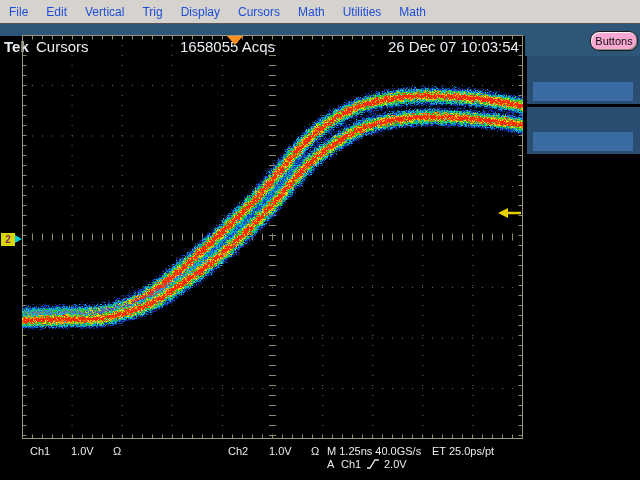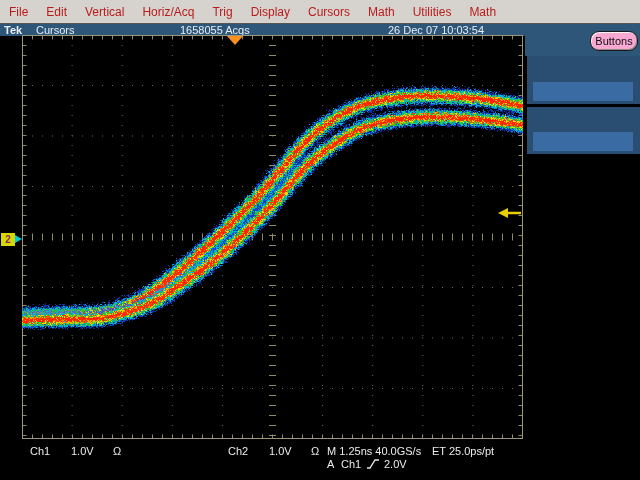--- a/index.html
+++ b/index.html
@@ -1,24 +1,24 @@
 <!DOCTYPE html>
 <html><head>
 <meta charset="utf-8">
 <style>
   html,body{margin:0;padding:0;background:#000;}
   .screen{position:relative;width:640px;height:480px;background:#000;overflow:hidden;
           font-family:"Liberation Sans",sans-serif;}
   
   .menubar{position:absolute;left:0;top:0;width:640px;height:23px;background:#d6d3ce;
            border-bottom:1px solid #555;display:flex;align-items:center;}
-  .menu-item{font-size:12px;color:#b91c1c;padding:3px 9px;cursor:default;white-space:nowrap;}
+  .menu-item{font-size:12px;color:#1d4ed8;padding:3px 9px;cursor:default;white-space:nowrap;}
   
   .statusbar{position:absolute;left:0;top:24px;width:640px;height:12px;background:#2e5679;}
-  .statusbar span{position:absolute;top:0;font-size:11px;line-height:12px;color:#e8eef4;white-space:nowrap;}
+  .statusbar span{position:absolute;top:17px;font-size:15px;line-height:12px;color:#e8eef4;white-space:nowrap;}
   .st-tek{left:4px;font-weight:bold;}
   .st-state{left:36px;color:#d9e2ea;}
   .st-acqs{left:180px;}
   .st-date{left:388px;}
   
   .right-top{position:absolute;left:525px;top:36px;width:115px;height:20px;background:#2e5679;}
   .btn-oval{position:absolute;left:590px;top:31px;width:46px;height:18px;background:#f9a8d4;
             border:1px solid #1a1a1a;border-radius:9px;font-size:11px;color:#111;
             display:flex;align-items:center;justify-content:center;
             box-shadow:inset -1px -1px 0 #8f8d89, inset 1px 1px 0 #f4f3f1;}
@@ -44,21 +44,20 @@
 </style>
 </head>
 <body>
 
 <div class="screen">
 
   <div class="menubar" id="menubar">
       <span class="menu-item">File</span>
       <span class="menu-item">Edit</span>
       <span class="menu-item">Vertical</span>
-      <span class="menu-item">Horiz/Acq</span>
       <span class="menu-item">Trig</span>
       <span class="menu-item">Display</span>
       <span class="menu-item">Cursors</span>
       <span class="menu-item">Math</span>
       <span class="menu-item">Utilities</span>
       <span class="menu-item">Math</span>
     </div>
 
   <div class="statusbar">
     <span class="st-tek">Tek</span>

